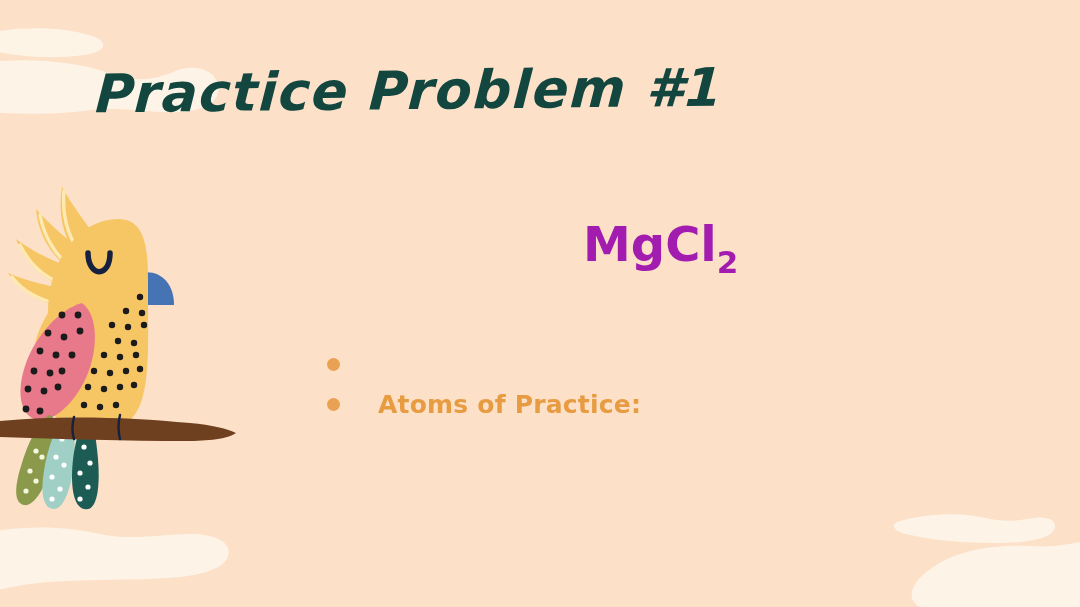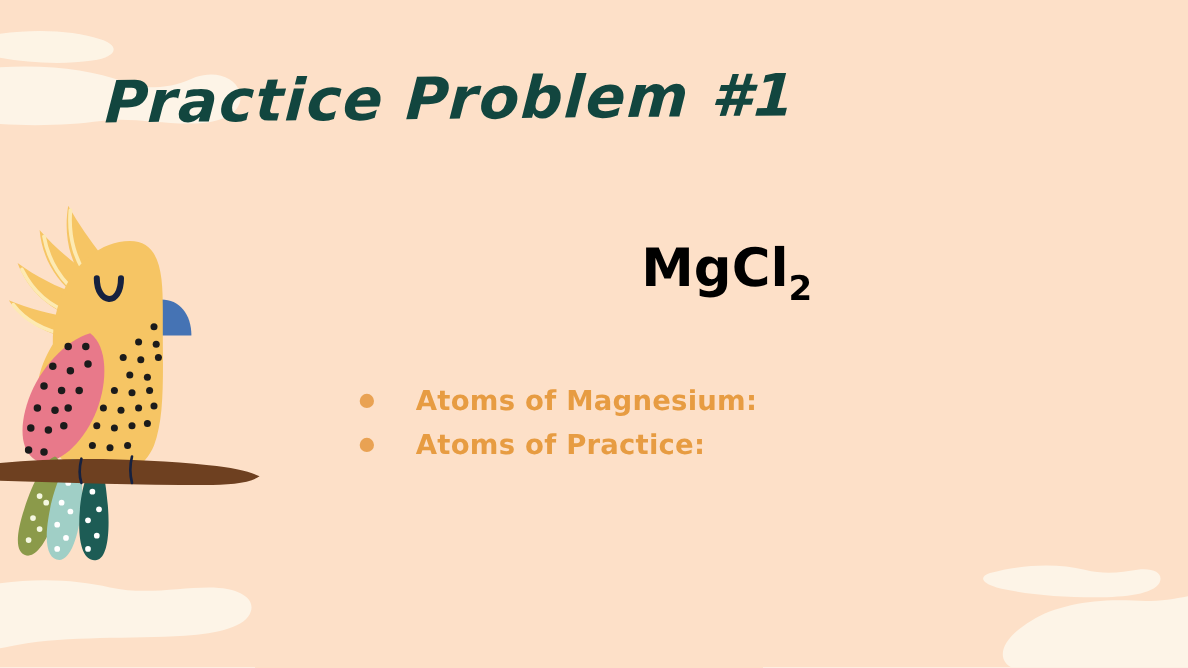--- a/index.html
+++ b/index.html
@@ -39,21 +39,21 @@
   }
 
   
   #formula {
     position: absolute;
     left: 583px;
     top: 216px;
     font-family: "DejaVu Sans", sans-serif;
     font-size: 48px;
     font-weight: 700;
-    color: #000000;
+    color: #a21caf;
     letter-spacing: 0px;
     white-space: nowrap;
   }
   #formula .sub {
     font-size: 31px;
     vertical-align: -0.40em;
     font-weight: 700;
   }
 
   
@@ -239,21 +239,20 @@
 
   <div id="title">Practice Problem #1</div>
 
   <div id="formula">
     <span>MgCl</span><span class="sub">2</span>
   </div>
 
   <div id="bullets">
     <div class="bullet-row">
       <span class="bullet-dot"></span>
-      <span class="bullet-text">Atoms of Magnesium:</span>
       <span class="bullet-text"></span>
     </div>
     <div class="bullet-row">
       <span class="bullet-dot"></span>
       <span class="bullet-text">Atoms of Practice:</span>
       <span class="bullet-text"></span>
     </div>
   </div>
 
 </div>

